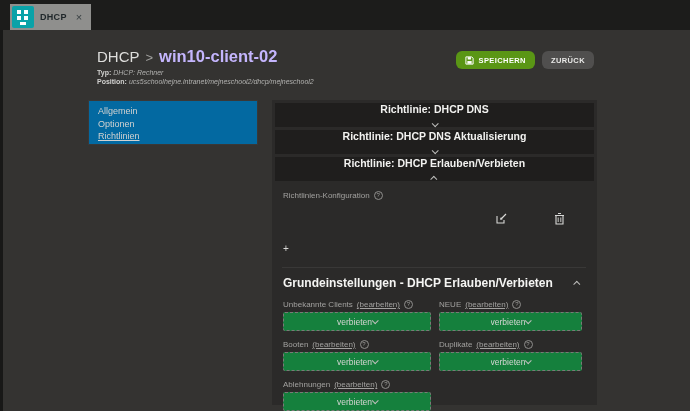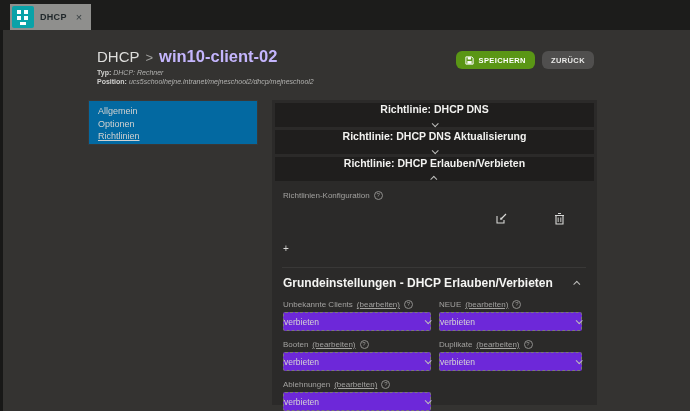--- a/index.html
+++ b/index.html
@@ -102,22 +102,22 @@
   .divider { margin:13px -6px 0 -1px; border-top:1px solid #393837; }
 
   .subheader {
     margin-top:0; padding:8px 0 6px 0; display:flex; align-items:center; justify-content:space-between; cursor:pointer;
   }
   .subheader-title { font-size:12px; font-weight:bold; color:#f5f5f3; white-space:nowrap; }
 
   .grid { display:grid; grid-template-columns:148px 143px; column-gap:8px; row-gap:9px; margin-top:4px; }
   .fieldbox { }
   .dashed-combo {
-    margin-top:3px; height:19px; border:1px dashed #7a7977; border-radius:2px; background:#6d28d9;
-    display:flex; align-items:center; justify-content:space-between; padding:0 0; cursor:pointer;
+    margin-top:3px; height:19px; border:1px dashed #7a7977; border-radius:2px; background:#15803d;
+    display:flex; align-items:center; justify-content:center; padding:0 0; cursor:pointer;
   }
   .dashed-combo .combo-value { font-size:8.5px; color:#d6d6d4; }
 </style>
 </head>
 <body>
 
 <div id="screen">
 
   <div class="topbar">
     <div class="tab">

